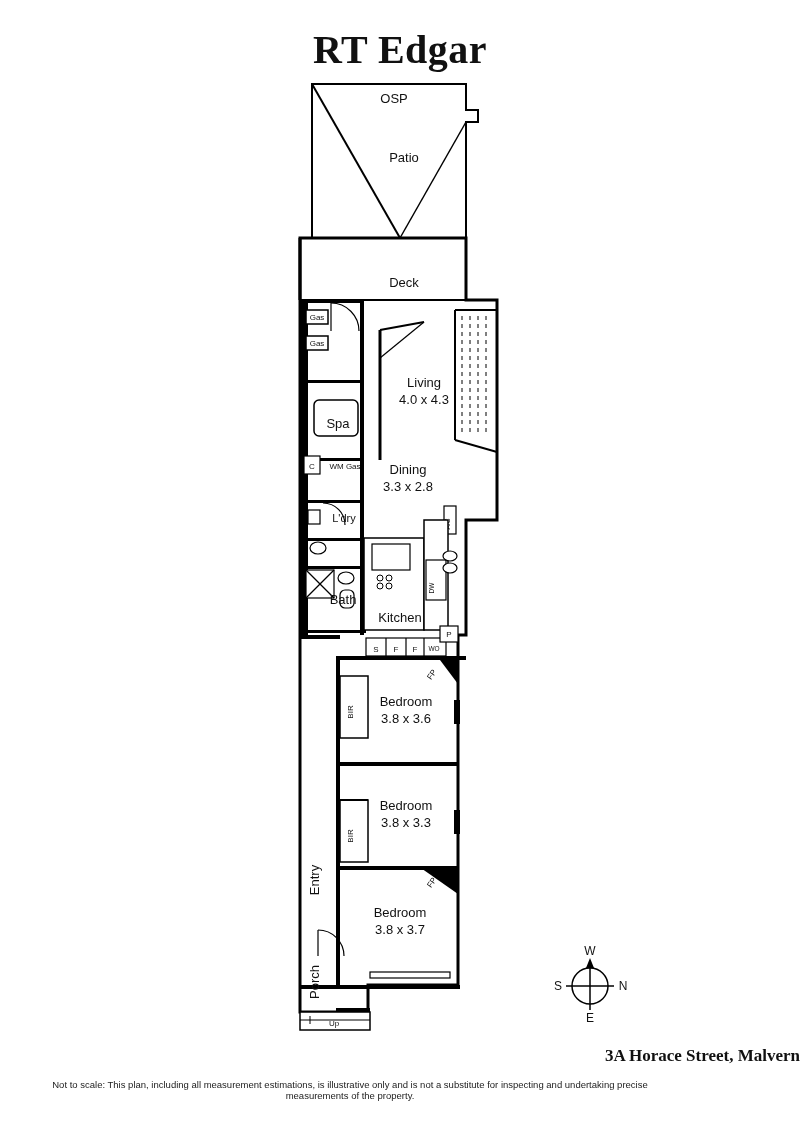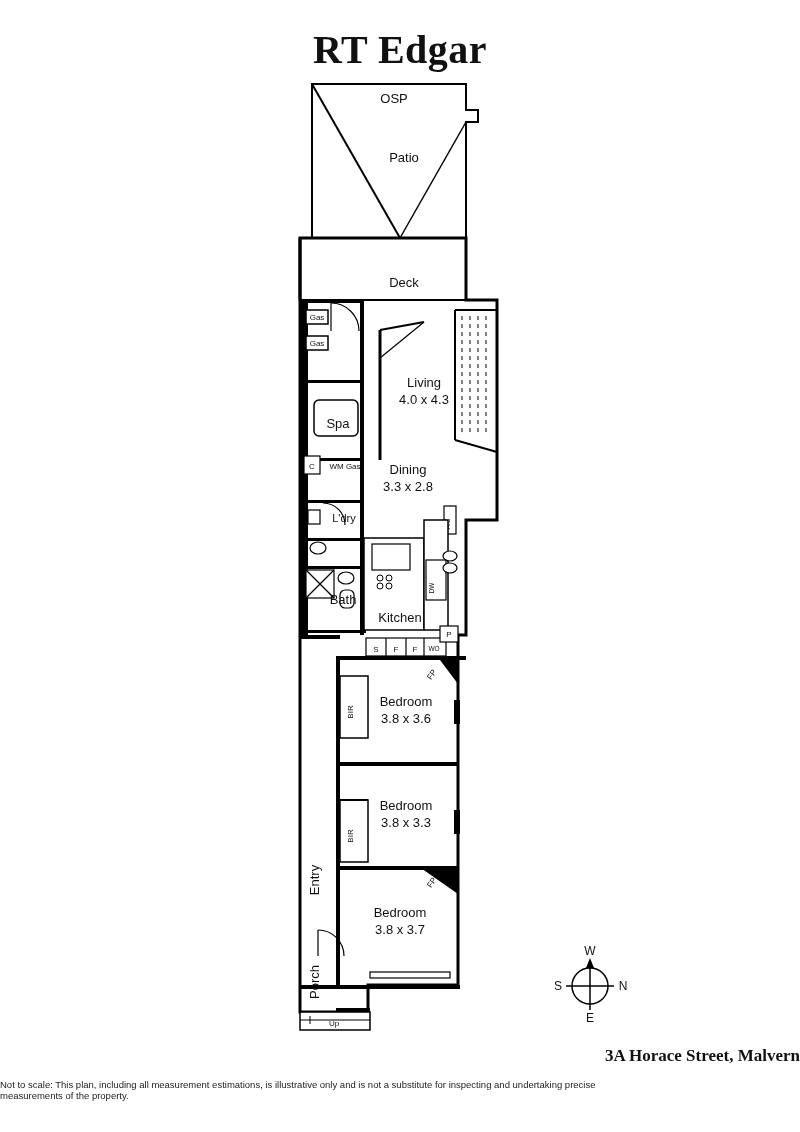--- a/index.html
+++ b/index.html
@@ -48,23 +48,24 @@
     font-family: "Liberation Serif", serif;
     font-size: 17px;
     font-weight: bold;
     color: #111111;
   }
   .disclaimer {
     position: absolute;
     top: 1079px;
     left: 0;
     width: 632px;
-    text-align: left;
+    text-align: center;
     font-size: 9.5px;
     color: #222222;
+    padding-left: 34px;
   }
   svg text {
     font-family: "Liberation Sans", sans-serif;
     fill: #111111;
   }
   .lbl      { font-size: 13px; text-anchor: middle; }
   .lbl-sm   { font-size: 11px; text-anchor: middle; }
   .lbl-xs   { font-size: 8px;  text-anchor: middle; }
   .lbl-xxs  { font-size: 6.5px;text-anchor: middle; }
   .dim      { font-size: 13px; text-anchor: middle; }

